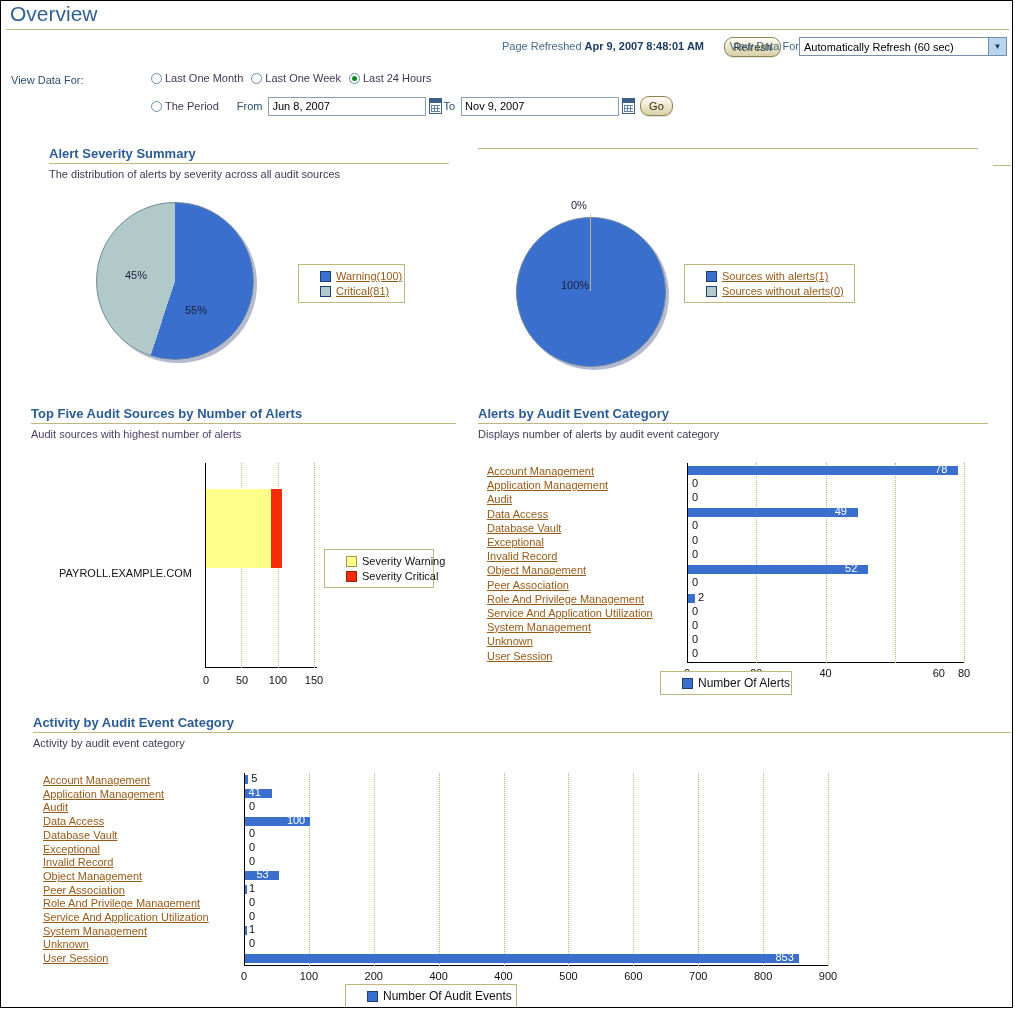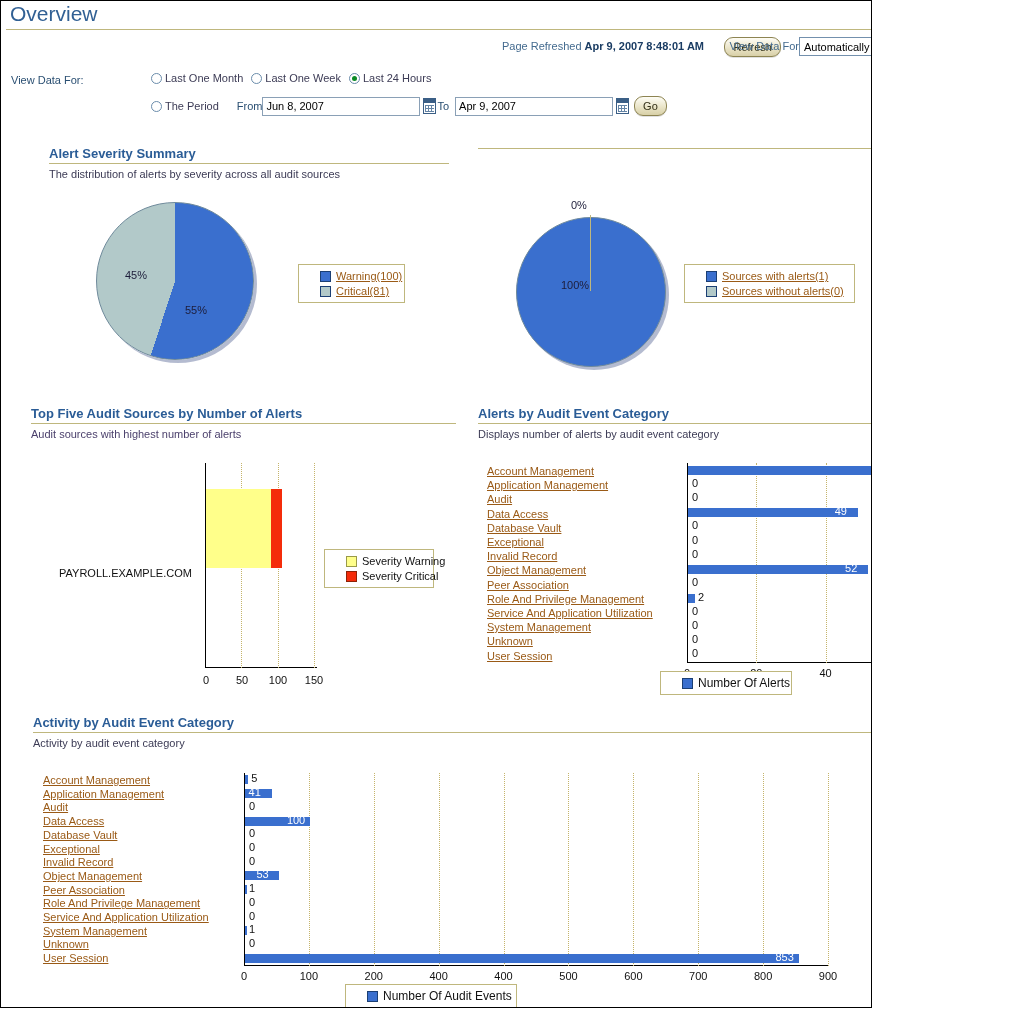--- a/index.html
+++ b/index.html
@@ -9,21 +9,21 @@
   body {
     width: 1015px; height: 1010px;
     font-family: "Liberation Sans", sans-serif;
     font-size: 11px;
     color: #000000;
     overflow: hidden;
     position: relative;
   }
   .page {
     position: absolute; left: 0; top: 0;
-    width: 872px; height: 1008px;
+    width: 1013px; height: 1008px;
     border: 1px solid #000000;
     box-sizing: border-box;
     background: #ffffff;
     overflow: hidden;
   }
 
   
   .title-bar {
     position: absolute; left: 0; top: 0;
     width: 1013px; height: 29px;
@@ -101,21 +101,21 @@
     border: 1px solid #6a8cab; background: #fff;
     box-sizing: border-box; margin-right: 3px; position: relative; flex: none;
   }
   .radio.checked::after {
     content: ""; position: absolute; left: 2px; top: 2px;
     width: 5px; height: 5px; border-radius: 50%; background: #0a8a25;
   }
   .radio-item span { font-size: 11px; color: #3c3b55; }
 
   .period-row { position: absolute; left: 150px; top: 29px; display: flex; align-items: center; }
-  .period-row .lbl { font-size: 11px; color: #3c3b55; margin-right: 0; white-space: nowrap; }
+  .period-row .lbl { font-size: 11px; color: #3c3b55; margin-right: 6px; white-space: nowrap; }
   .txtfield {
     border: 1px solid #8aa0b6; background: #fff;
     height: 19px; box-sizing: border-box;
     font-size: 11px; font-family: "Liberation Sans", sans-serif;
     padding: 0 3px; display: flex; align-items: center;
     color: #000;
   }
   .cal-icon {
     width: 13px; height: 16px; margin: 0 1px 0 3px;
     background: #ffffff; border: 1px solid #3b5f86;
@@ -247,21 +247,21 @@
 
     <div class="period-row">
       <label class="radio-item" style="margin-right:18px">
         <span class="radio"></span>
         <span>The Period</span>
       </label>
       <span class="lbl" style="color:#2a4f72">From</span>
       <div class="txtfield" style="width:158px">Jun 8, 2007</div>
       <span class="cal-icon"></span>
       <span class="lbl" style="margin-right:6px;color:#2a4f72">To</span>
-      <div class="txtfield" style="width:158px">Apr 9, 2007</div>
+      <div class="txtfield" style="width:158px">Nov 9, 2007</div>
       <span class="cal-icon"></span>
       <span class="btn-pill" id="go-btn">Go</span>
     </div>
   </div>
 
   <div class="sec" style="left:48px; top:145px; width:400px;">
     <div class="sec-title">Alert Severity Summary</div>
     <div class="sec-rule"></div>
     <div class="sec-sub">The distribution of alerts by severity across all audit sources</div>
   </div>

